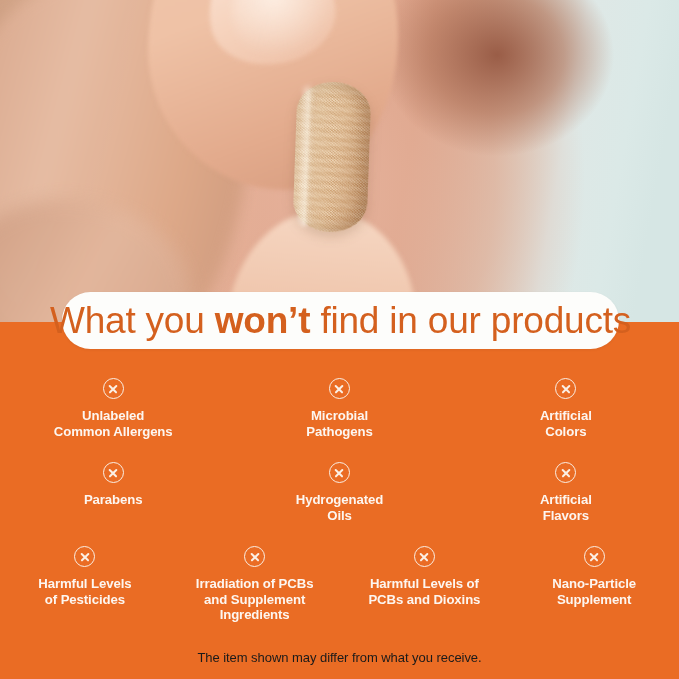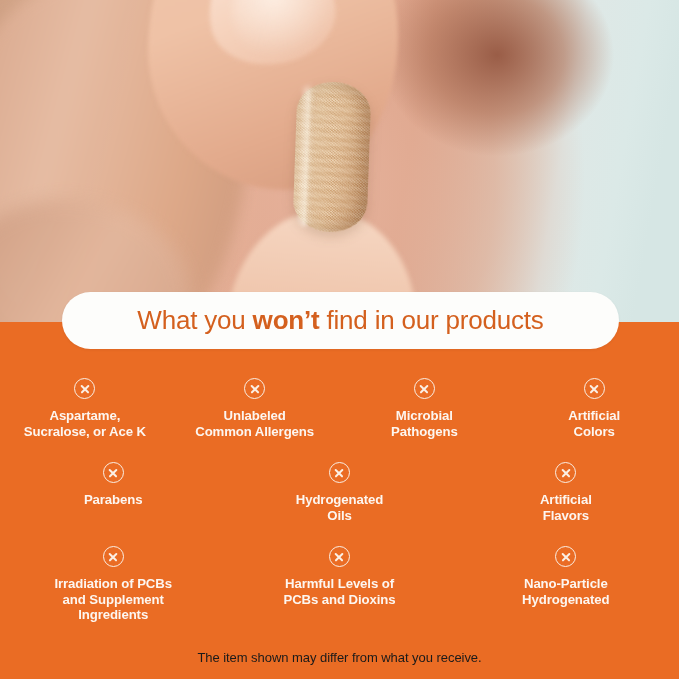--- a/index.html
+++ b/index.html
@@ -170,21 +170,21 @@
     height: 57px;
     background: #fdfdfb;
     border-radius: 30px;
     display: flex;
     align-items: center;
     justify-content: center;
     box-shadow: 0 1px 3px rgba(0,0,0,0.06);
     z-index: 5;
   }
   .banner-title {
-    font-size: 26px;
+    font-size: 37px;
     letter-spacing: -0.2px;
     color: #D4601E;
     white-space: nowrap;
     font-weight: 400;
   }
   .banner-title b {
     font-weight: 700;
     color: #D4601E;
   }
 
@@ -278,25 +278,20 @@
     <div class="photo-pill-seam"></div>
   </div>
 
   <div class="panel">
 
     <div class="grid">
 
       <div class="grid-row row-1">
         <div class="cell">
           <div class="x-icon"></div>
-          <div class="cell-label">Aspartame,
-Sucralose, or Ace K</div>
-        </div>
-        <div class="cell">
-          <div class="x-icon"></div>
           <div class="cell-label">Unlabeled
 Common Allergens</div>
         </div>
         <div class="cell">
           <div class="x-icon"></div>
           <div class="cell-label">Microbial
 Pathogens</div>
         </div>
         <div class="cell">
           <div class="x-icon"></div>
@@ -316,35 +311,40 @@
 Oils</div>
         </div>
         <div class="cell">
           <div class="x-icon"></div>
           <div class="cell-label">Artificial
 Flavors</div>
         </div>
       </div>
 
       <div class="grid-row row-3">
+        <div class="cell">
+          <div class="x-icon"></div>
+          <div class="cell-label">Harmful Levels
+of Pesticides</div>
+        </div>
         <div class="cell">
           <div class="x-icon"></div>
           <div class="cell-label">Irradiation of PCBs
 and Supplement
 Ingredients</div>
         </div>
         <div class="cell">
           <div class="x-icon"></div>
           <div class="cell-label">Harmful Levels of
 PCBs and Dioxins</div>
         </div>
         <div class="cell">
           <div class="x-icon"></div>
           <div class="cell-label">Nano-Particle
-Hydrogenated</div>
+Supplement</div>
         </div>
       </div>
 
     </div>
 
     <div class="footnote">The item shown may differ from what you receive.</div>
   </div>
 
   <div class="banner">
     <div class="banner-title"><span>What you </span><b>won’t</b><span> find in our products</span></div>

